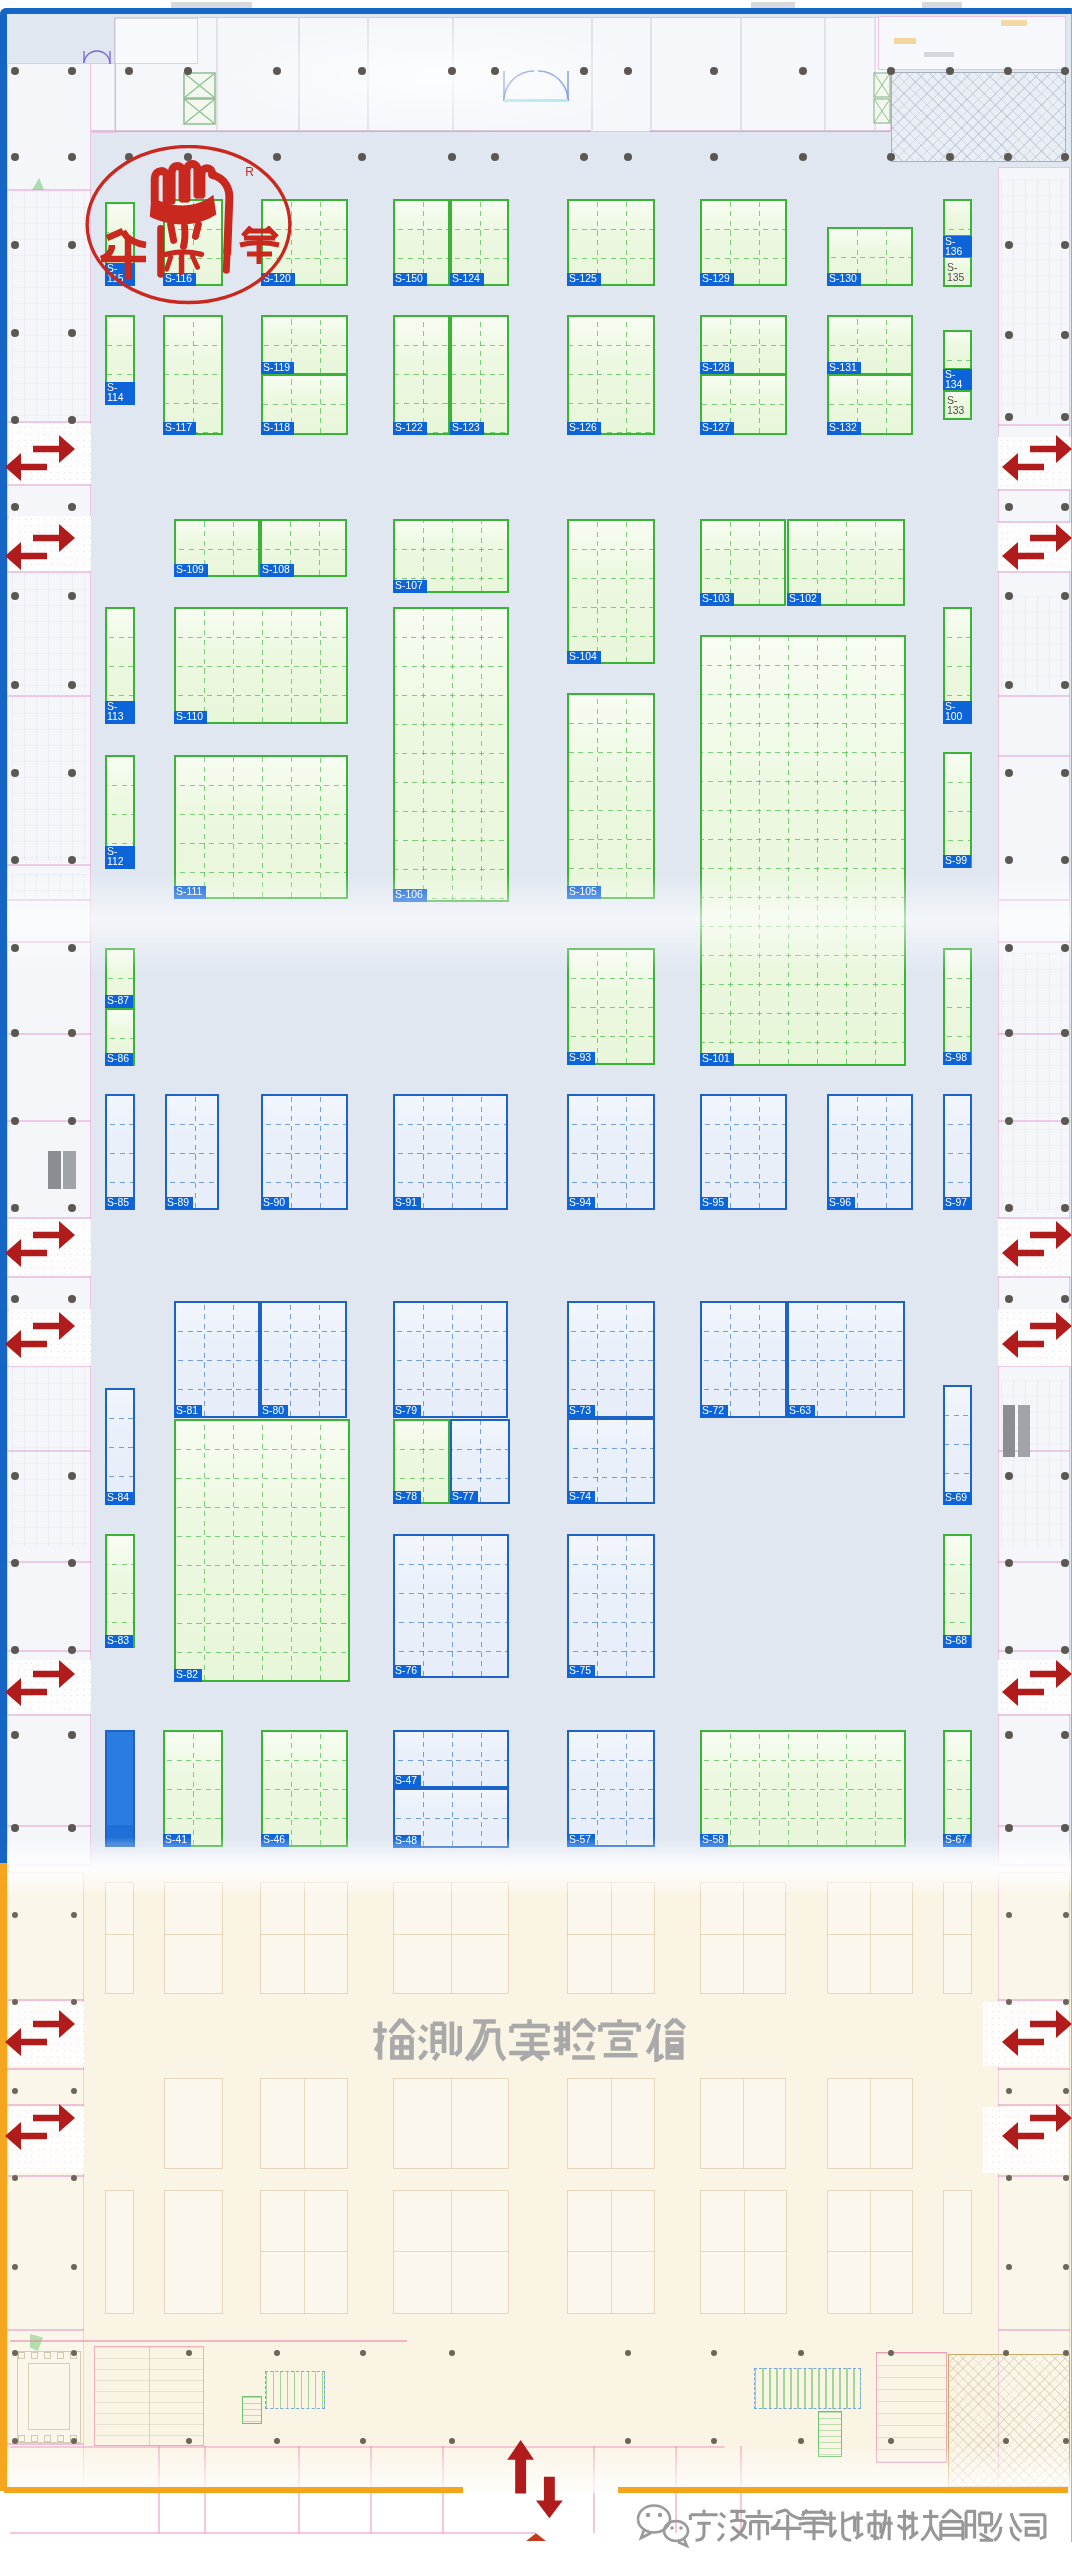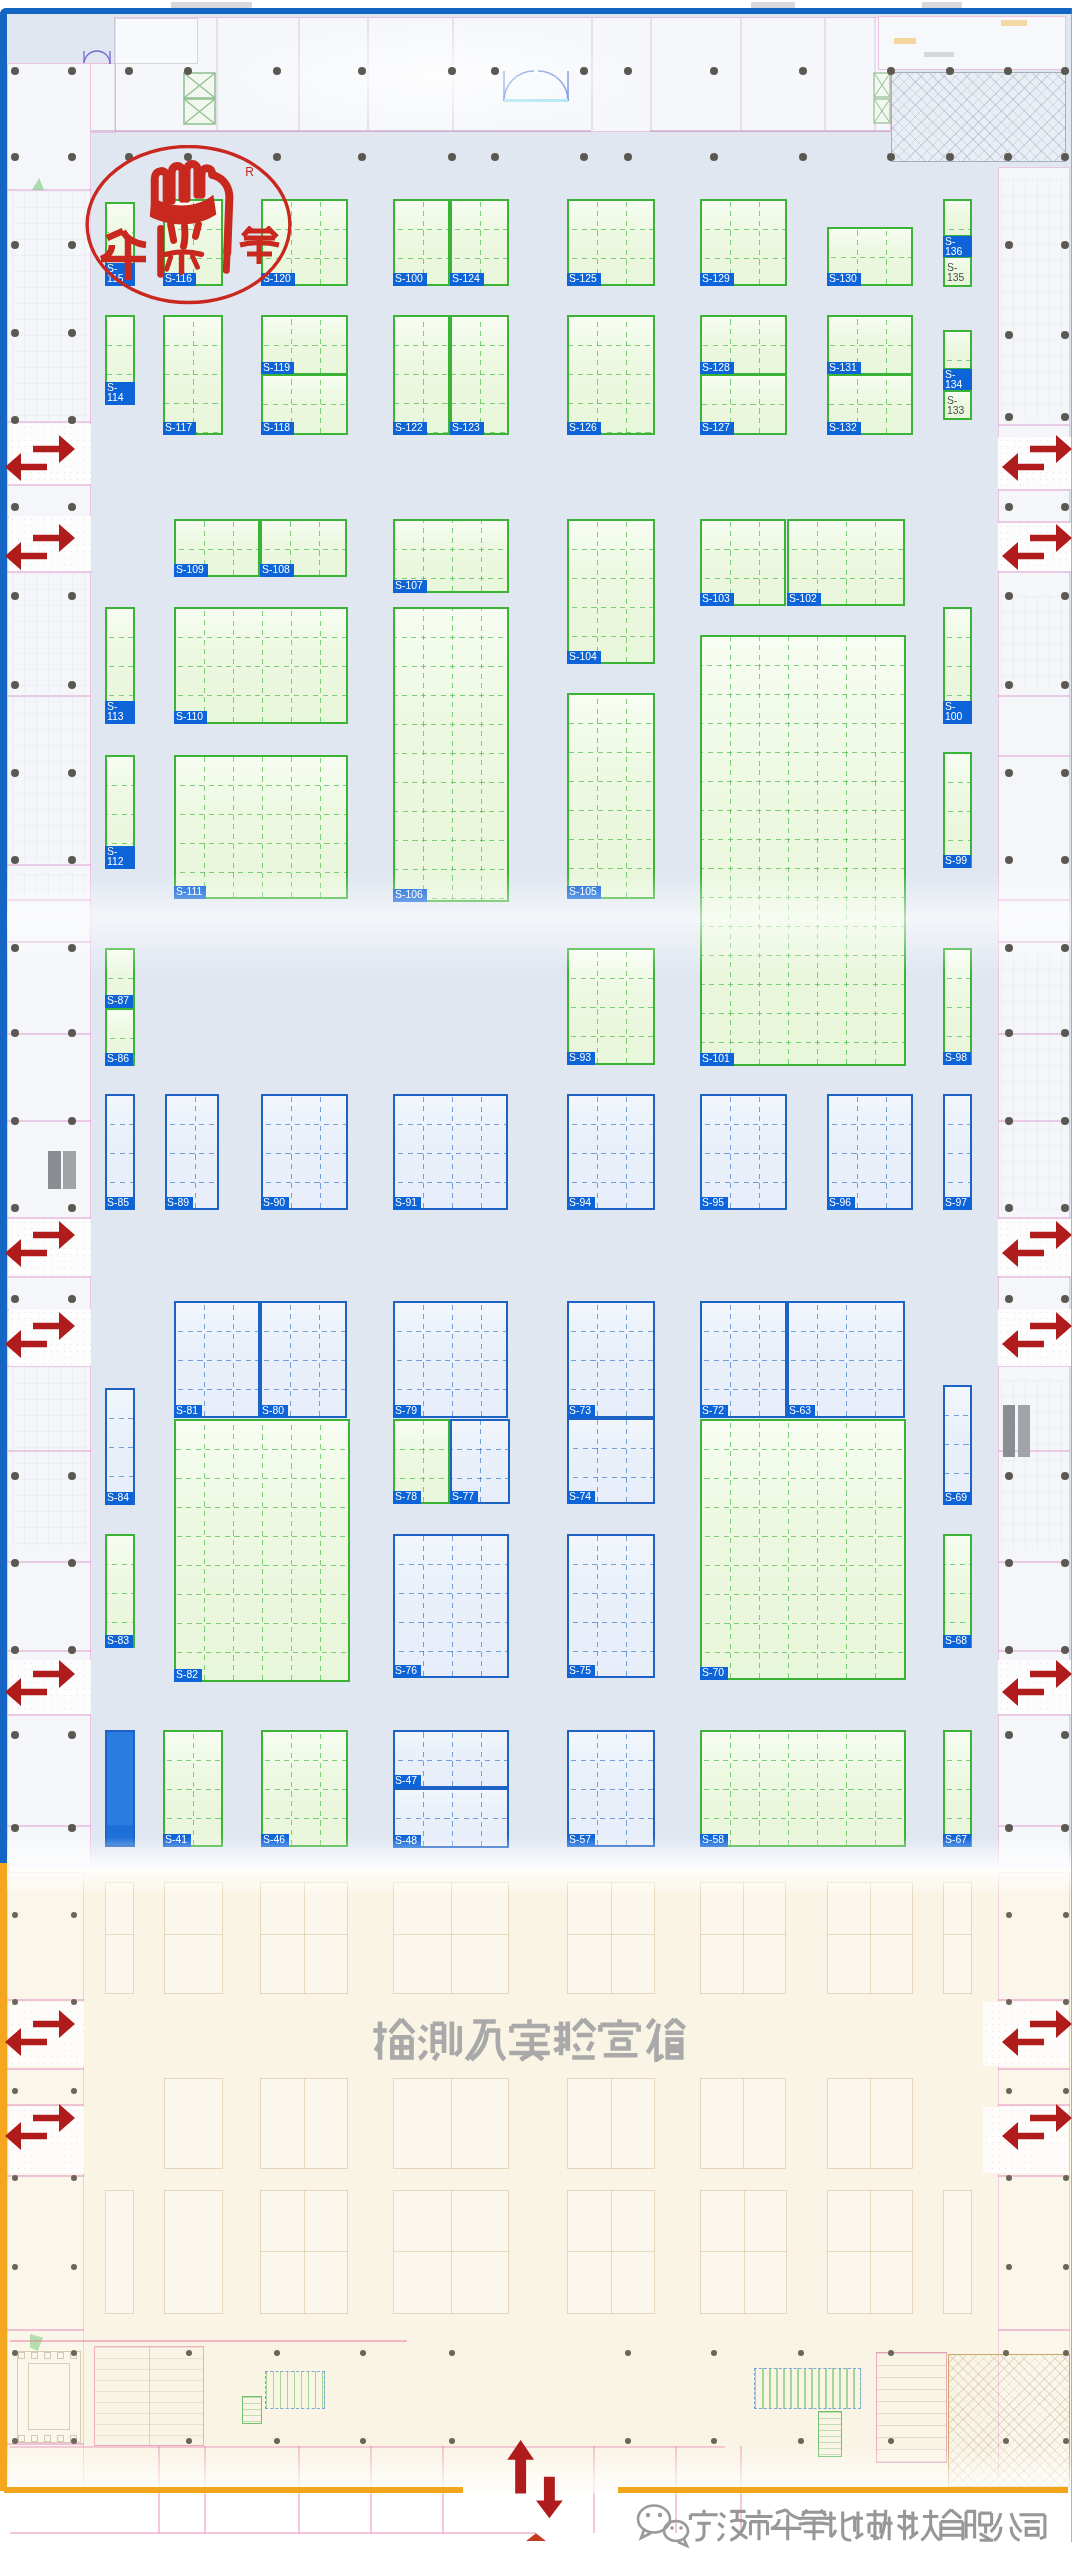--- a/index.html
+++ b/index.html
@@ -302,21 +302,21 @@
 
 <div class="b g" style="left:163px;top:199px;width:60px;height:87px">
       <div class="chip">S-116</div>
     </div>
 
 <div class="b g" style="left:261px;top:199px;width:87px;height:87px">
       <div class="chip">S-120</div>
     </div>
 
 <div class="b g" style="left:393px;top:199px;width:57px;height:87px">
-      <div class="chip">S-100</div>
+      <div class="chip">S-150</div>
     </div>
 
 <div class="b g" style="left:450px;top:199px;width:59px;height:87px">
       <div class="chip">S-124</div>
     </div>
 
 <div class="b g" style="left:567px;top:199px;width:88px;height:87px">
       <div class="chip">S-125</div>
     </div>
 
@@ -519,23 +519,20 @@
     </div>
 
 <div class="b bl" style="left:450px;top:1419px;width:60px;height:85px">
       <div class="chip">S-77</div>
     </div>
 
 <div class="b bl" style="left:567px;top:1418px;width:88px;height:86px">
       <div class="chip">S-74</div>
     </div>
 
-<div class="b g" style="left:700px;top:1419px;width:206px;height:261px">
-      <div class="chip">S-70</div>
-    </div>
 
 <div class="b bl" style="left:943px;top:1385px;width:29px;height:120px">
       <div class="chip">S-69</div>
     </div>
 
 <div class="b g" style="left:105px;top:1534px;width:30px;height:114px">
       <div class="chip">S-83</div>
     </div>
 
 <div class="b bl" style="left:393px;top:1534px;width:116px;height:144px">

